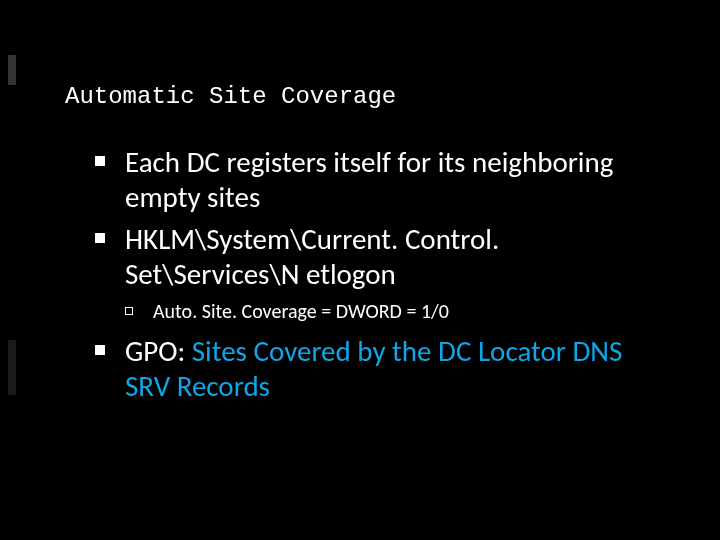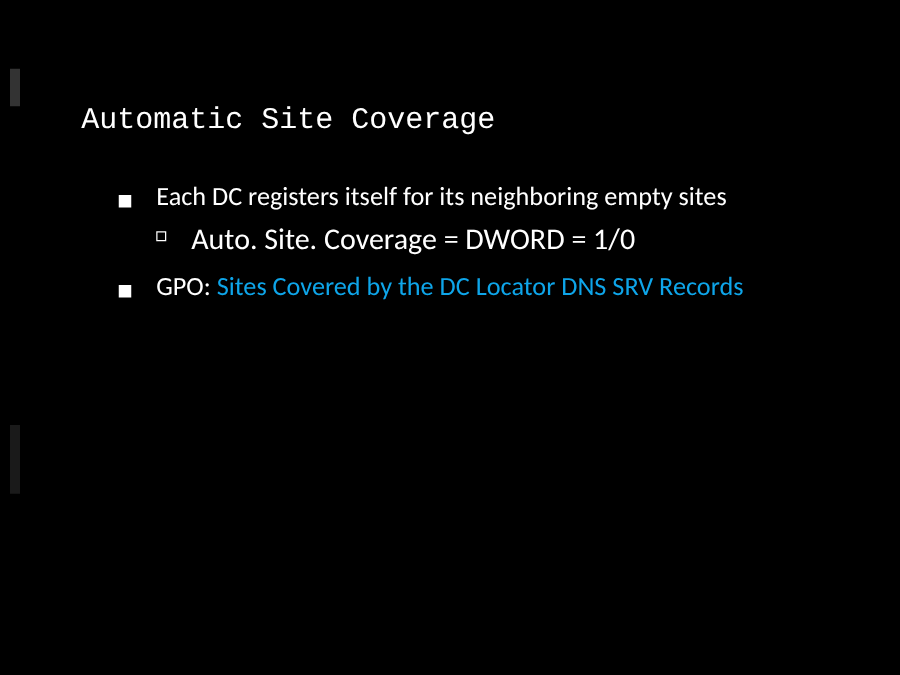--- a/index.html
+++ b/index.html
@@ -41,37 +41,37 @@
   }
   .content {
     position: absolute;
     left: 95px;
     top: 145px;
     right: 70px;
     color: #fff;
   }
   .bul1 {
     position: relative;
-    font-size: 21px;
+    font-size: 29px;
     line-height: 1.22;
     margin-bottom: 6px;
     padding-left: 30px;
   }
   .bul1::before {
     content: "";
     position: absolute;
     left: 0;
     top: 11px;
     width: 10px;
     height: 10px;
     background: #fff;
   }
   .bul2 {
     position: relative;
-    font-size: 24px;
+    font-size: 20px;
     line-height: 1.25;
     margin: 6px 0 10px 0;
     padding-left: 58px;
   }
   .bul2::before {
     content: "";
     position: absolute;
     left: 30px;
     top: 8px;
     width: 8px;
@@ -89,18 +89,19 @@
 <div class="slide">
   <div class="accent-bars">
     <div class="bar" style="top:55px;height:30px;background:#333;"></div>
     <div class="bar" style="top:340px;height:55px;background:#1a1a1a;"></div>
   </div>
 
   <div class="title">Automatic Site Coverage</div>
 
   <div class="content">
     <div class="bul1">Each DC registers itself for its neighboring empty sites</div>
+    <div class="bul1">HKLM\System\Current. Control. Set\Services\N etlogon</div>
     <div class="bul2">Auto. Site. Coverage = DWORD = 1/0</div>
     <div class="bul1">
       <span>GPO: </span><span class="highlight">Sites Covered by the DC Locator DNS SRV Records</span>
     </div>
   </div>
 </div>
 
 </body></html>

